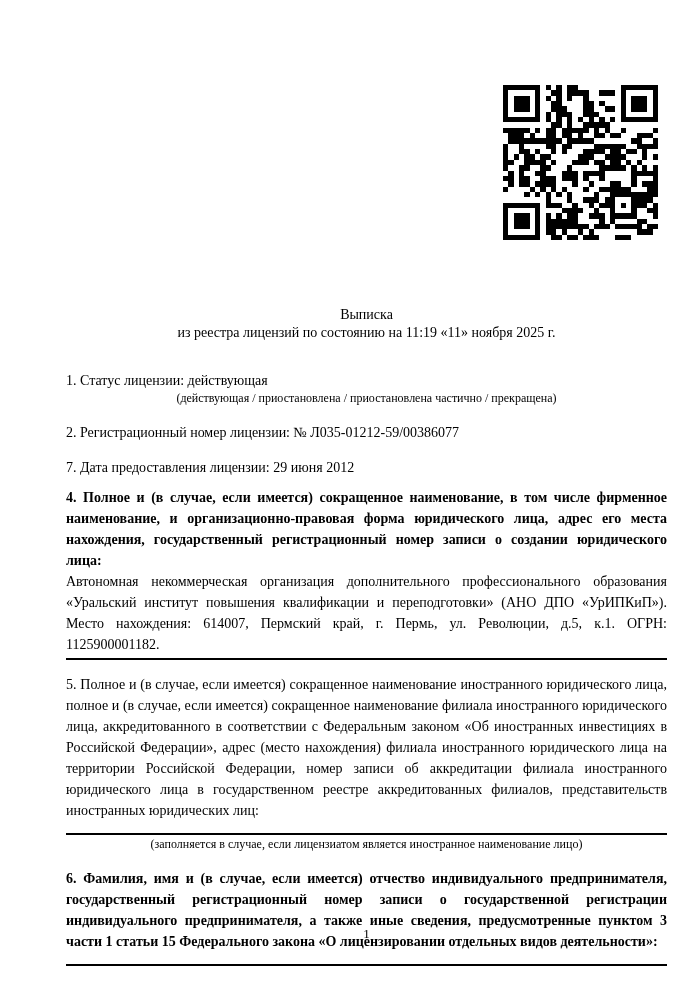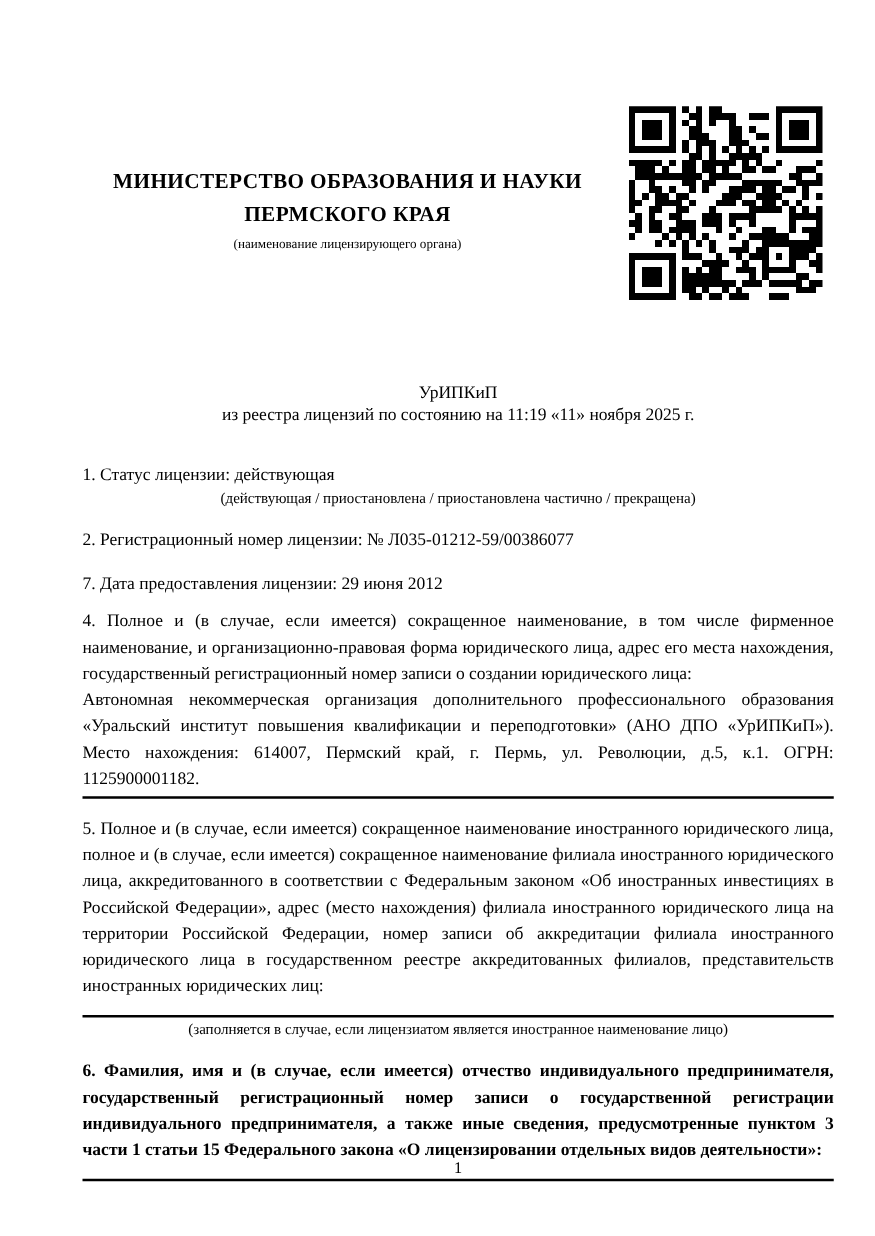--- a/index.html
+++ b/index.html
@@ -58,21 +58,21 @@
   }
   
   .item {
     font-size: 14px;
     line-height: 21px;
   }
   .para { text-align: justify; }
   .sec-status   { margin-top: 28px; }
   .sec-reg      { margin-top: 17px; }
   .sec-date     { margin-top: 14px; }
-  .sec-legal    { margin-top: 9px; }
+  .sec-legal    { margin-top: 9px; font-weight: bold; }
   .sec-foreign  { margin-top: 14px; }
   .sec-entrep   { margin-top: 17px; font-weight: bold; }
   .field-caption {
     font-size: 12px;
     line-height: 14px;
     text-align: center;
   }
   .rule {
     border-top: 2px solid #000000;
     height: 0;
@@ -90,25 +90,20 @@
     font-size: 13px;
   }
 </style>
 </head>
 <body>
 
 <div class="page">
   <div class="content">
 
     <div class="header-row">
-      <div class="header-text">
-        <div class="ministry-line">МИНИСТЕРСТВО ОБРАЗОВАНИЯ И НАУКИ</div>
-        <div class="ministry-line">ПЕРМСКОГО КРАЯ</div>
-        <div class="header-caption">(наименование лицензирующего органа)</div>
-      </div>
       <div class="qr-box">
         <svg id="qr-svg" viewBox="0 0 29 29" shape-rendering="crispEdges" xmlns="http://www.w3.org/2000/svg" aria-label="qr-code">
             <rect x="0" y="0" width="1" height="1" fill="#000000"></rect>
             <rect x="1" y="0" width="1" height="1" fill="#000000"></rect>
             <rect x="2" y="0" width="1" height="1" fill="#000000"></rect>
             <rect x="3" y="0" width="1" height="1" fill="#000000"></rect>
             <rect x="4" y="0" width="1" height="1" fill="#000000"></rect>
             <rect x="5" y="0" width="1" height="1" fill="#000000"></rect>
             <rect x="6" y="0" width="1" height="1" fill="#000000"></rect>
             <rect x="8" y="0" width="1" height="1" fill="#000000"></rect>
@@ -545,21 +540,21 @@
             <rect x="16" y="28" width="1" height="1" fill="#000000"></rect>
             <rect x="17" y="28" width="1" height="1" fill="#000000"></rect>
             <rect x="21" y="28" width="1" height="1" fill="#000000"></rect>
             <rect x="22" y="28" width="1" height="1" fill="#000000"></rect>
             <rect x="23" y="28" width="1" height="1" fill="#000000"></rect>
           </svg>
       </div>
     </div>
 
     <div class="doc-title">
-      <div>УрИПКиП</div>
+      <div>Выписка</div>
       <div>из реестра лицензий по состоянию на 11:19 «11» ноября 2025 г.</div>
     </div>
 
     <div class="item sec-status">1. Статус лицензии: действующая</div>
     <div class="field-caption">(действующая / приостановлена / приостановлена частично / прекращена)</div>
 
     <div class="item sec-reg">2. Регистрационный номер лицензии: № Л035-01212-59/00386077</div>
 
     <div class="item sec-date">7. Дата предоставления лицензии: 29 июня 2012</div>
 

